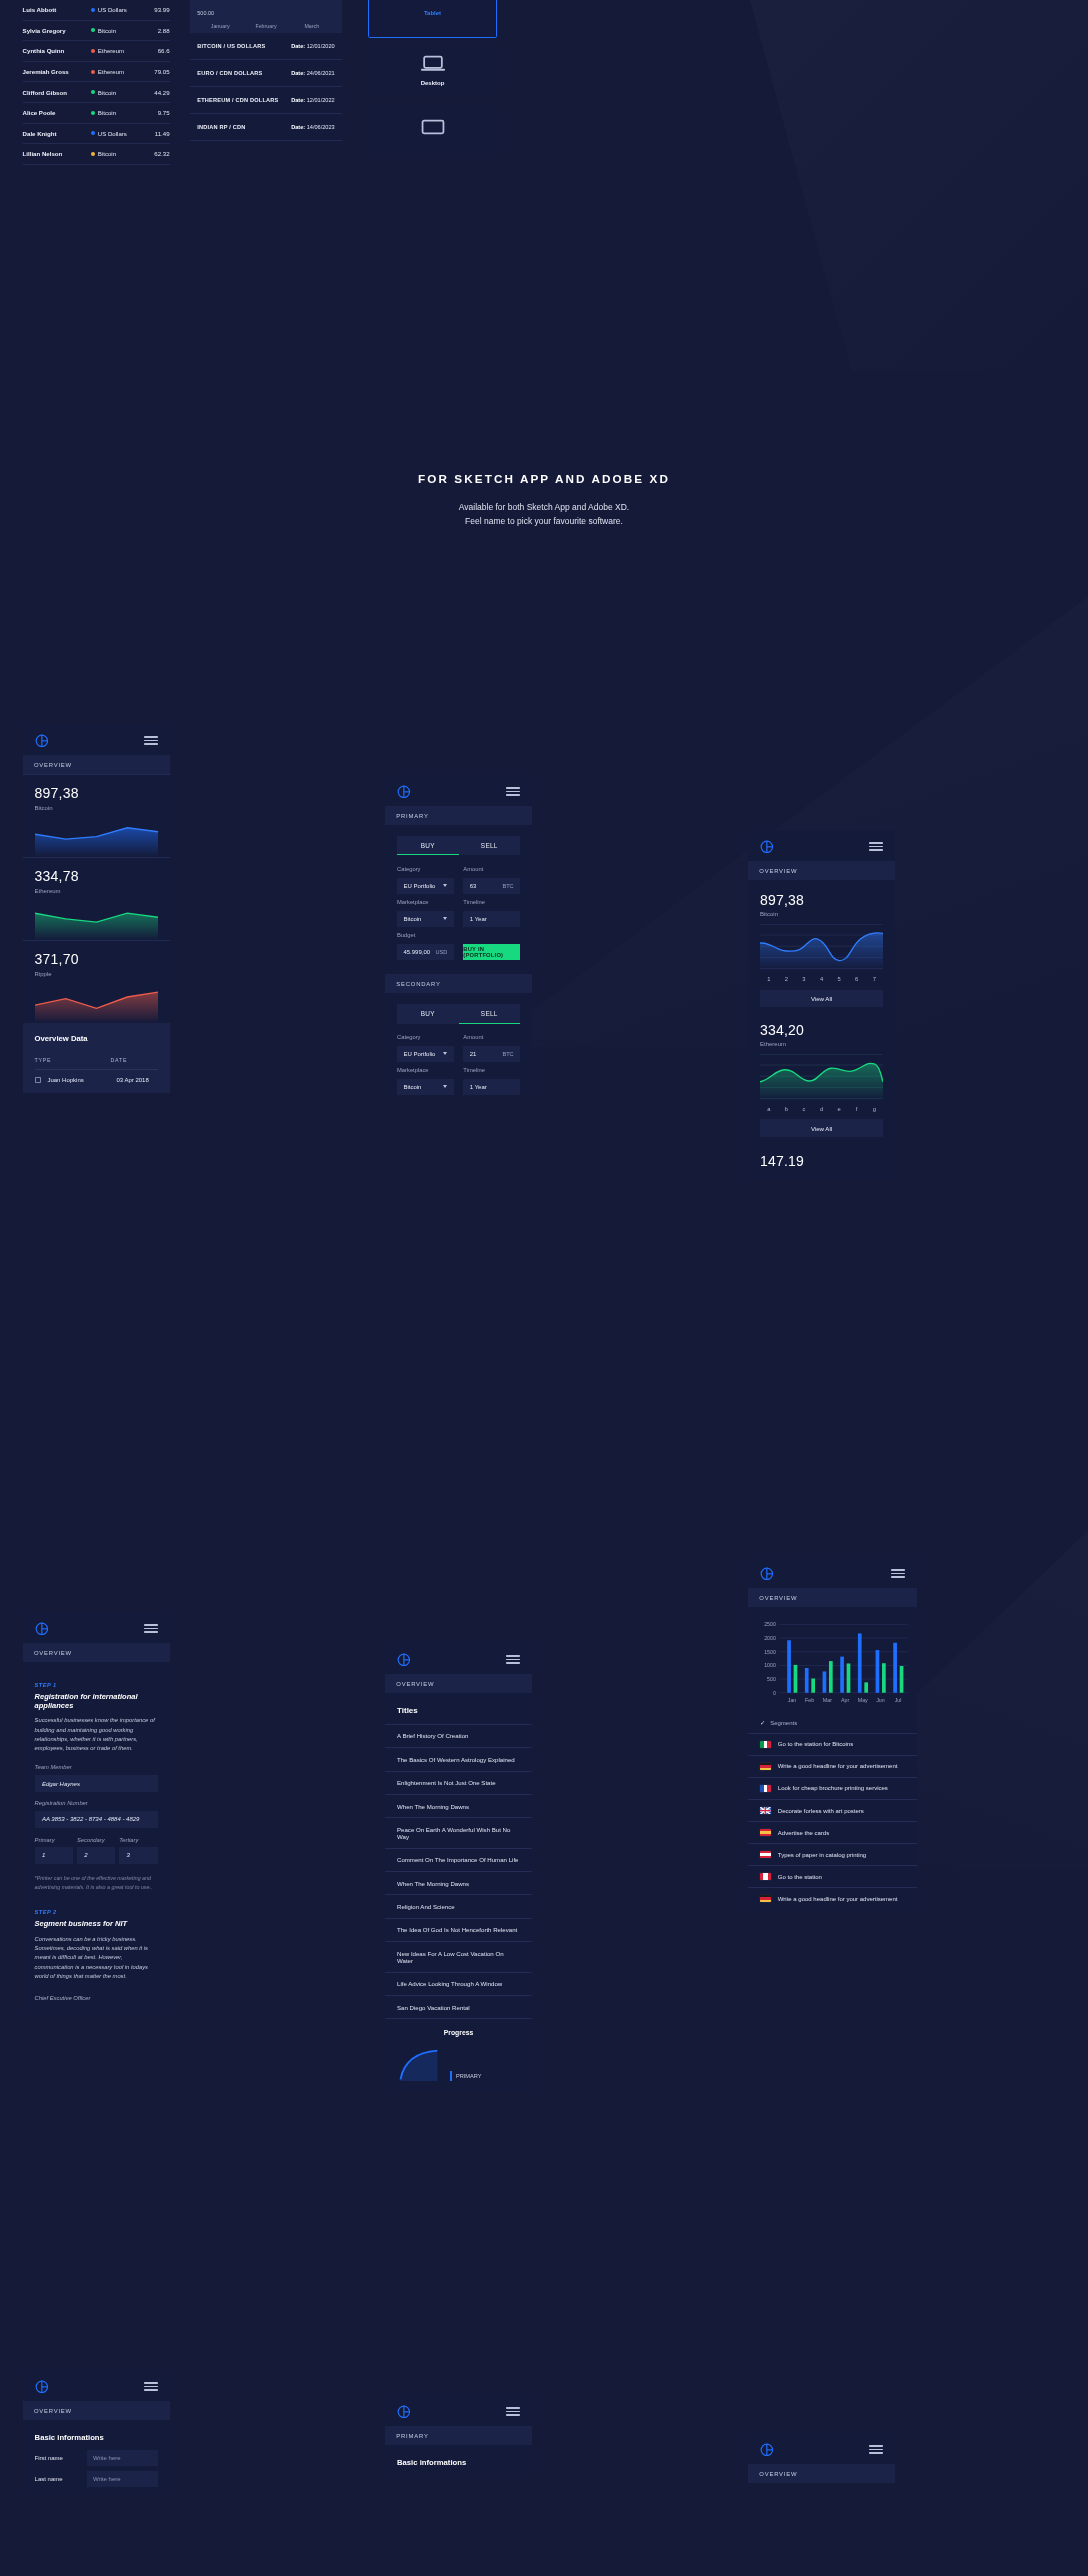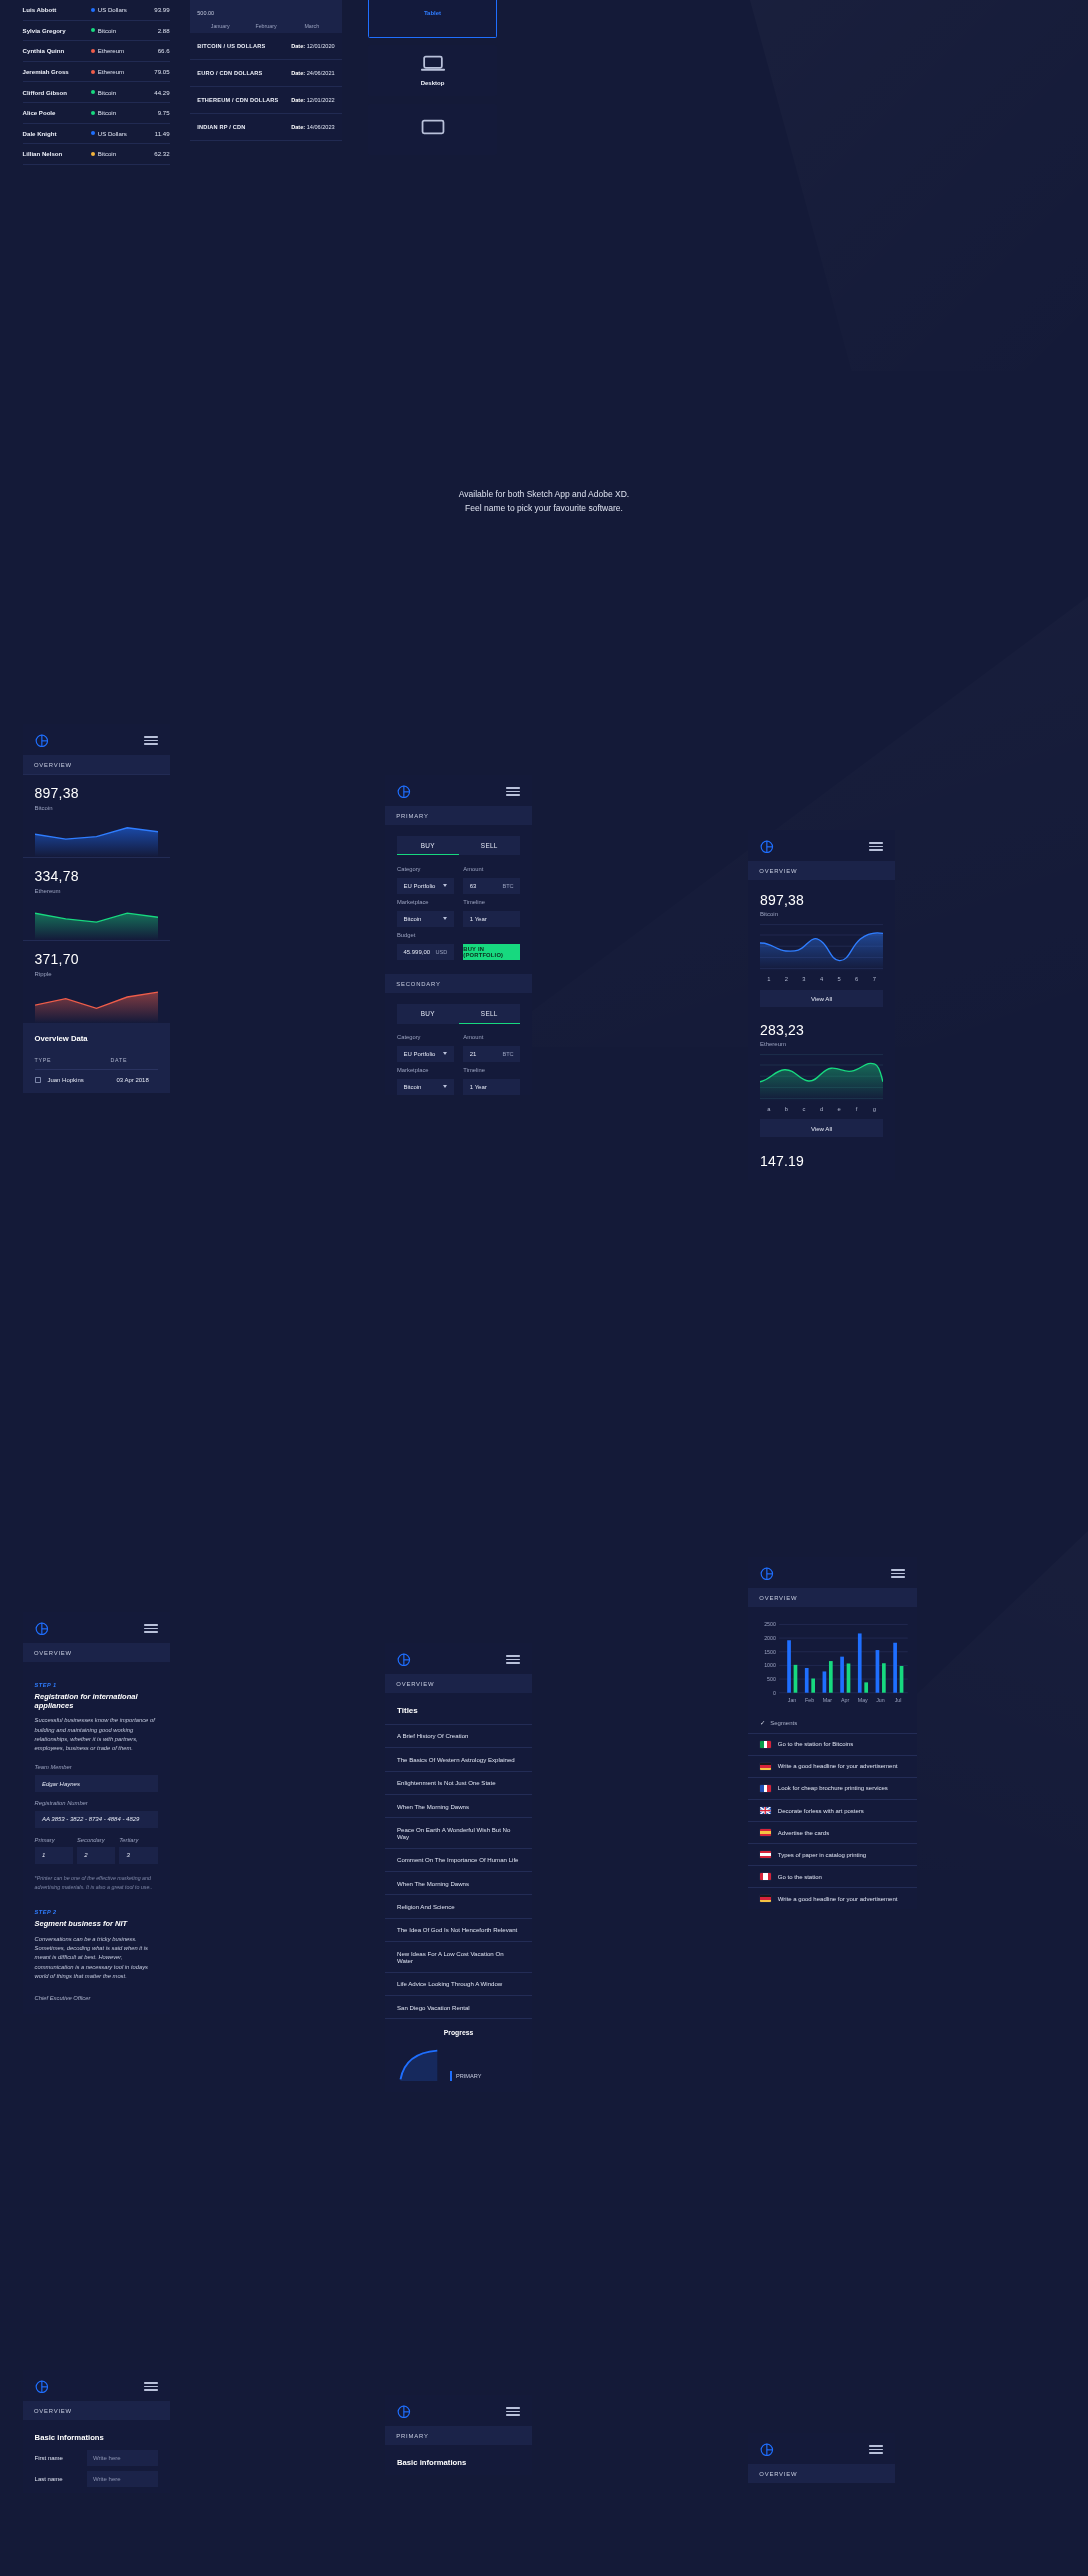--- a/index.html
+++ b/index.html
@@ -268,20 +268,21 @@
     <div class="device-box">
       <span>
         <svg width="26" height="17.7" viewBox="0 0 32 22">
             <rect x="3" y="2" width="26" height="16" rx="2" fill="none" stroke="#b9c1da" stroke-width="2.2"></rect>
           </svg>
       </span>
     </div>
   </div>
 
   <div class="hero">
+    <h2>FOR SKETCH APP AND ADOBE XD</h2>
     <p>
       <span>Available for both Sketch App and Adobe XD.</span><br>
       <span>Feel name to pick your favourite software.</span>
     </p>
   </div>
 
   <div class="card" style="left:22.6px; top:724px; width:147px;">
     <div class="wbar">
       <span class="wlogo">
         <svg width="13.7" height="13.7" viewBox="0 0 20 20">
@@ -482,21 +483,21 @@
       <span>2</span>
       <span>3</span>
       <span>4</span>
       <span>5</span>
       <span>6</span>
       <span>7</span>
     </div>
     <div class="viewall">View All</div>
 
     <div style="padding:14.5px 12px 0;">
-      <div class="coin-val">283,23</div>
+      <div class="coin-val">334,20</div>
       <div class="coin-name">Ethereum</div>
     </div>
     <svg style="display:block;width:123px;height:48px;margin:6.4px 12px 0;" viewBox="0 0 152 60" preserveAspectRatio="none">
       <defs>
           <linearGradient id="w2" x1="0" y1="0" x2="0" y2="1">
             <stop offset="0" stop-color="#17d97f" stop-opacity=".42"></stop>
             <stop offset="1" stop-color="#17d97f" stop-opacity="0"></stop>
           </linearGradient>
         </defs>
       <g stroke="#24405a" stroke-width=".7">

